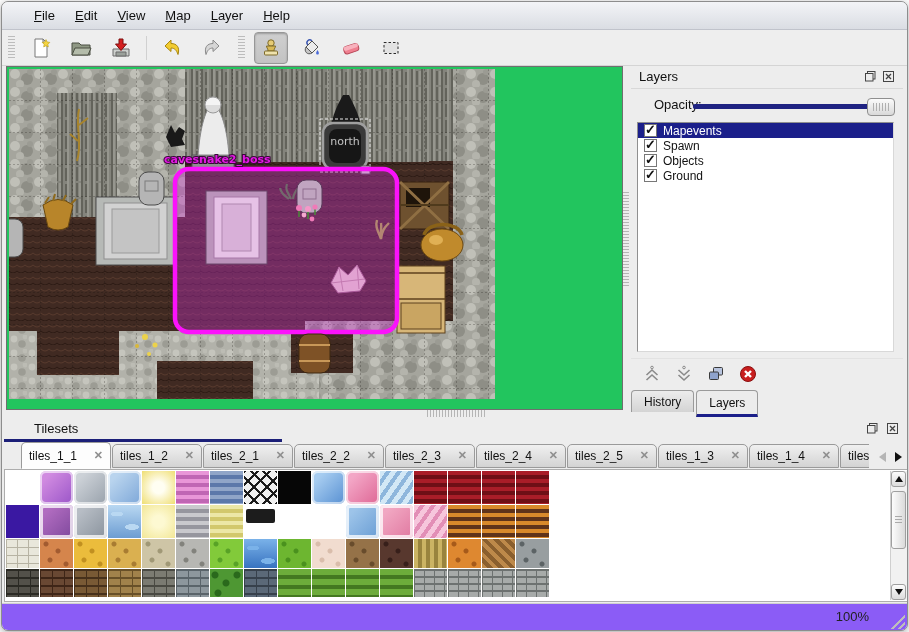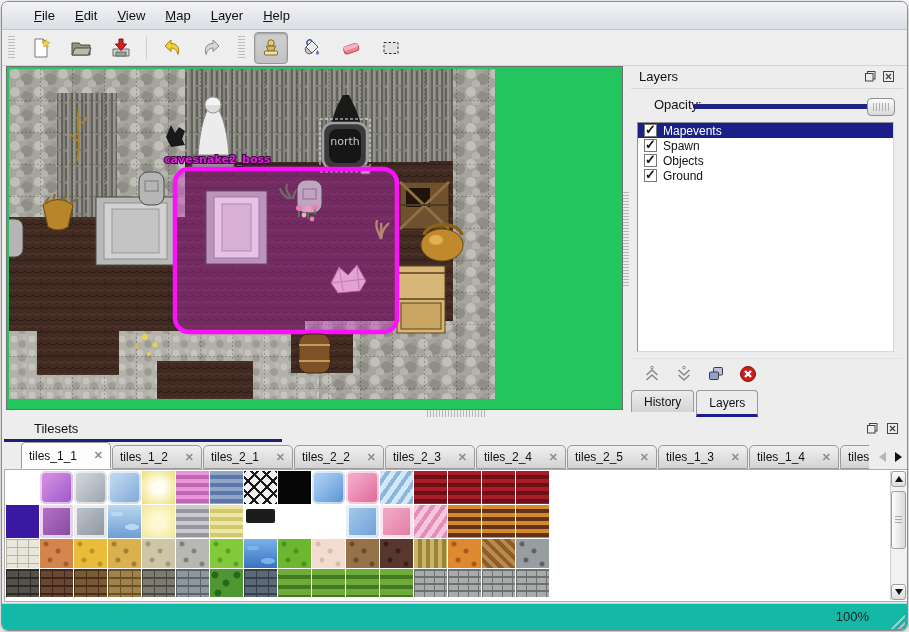--- a/index.html
+++ b/index.html
@@ -42,21 +42,21 @@
   .layer-actions{position:absolute;left:0px;top:292px;right:0;height:30px;display:flex;align-items:center;gap:10px;padding-left:10px;border-top:1px solid #e2e2e2;}
   .act-btn{width:22px;height:22px;display:flex;align-items:center;justify-content:center;}
   .dock-tabs{position:absolute;left:0;top:324px;height:24px;display:flex;align-items:flex-start;}
   .dock-tab{height:20px;padding:1px 12px 0;border:1px solid #9a9a9a;border-bottom:none;border-radius:4px 4px 0 0;
     background:linear-gradient(#ececec,#d4d4d4);font-size:12px;display:flex;align-items:center;margin-right:2px;}
   .dock-tab.active{height:22px;background:#ececec;border-bottom:3px solid #1b1f8a;padding-bottom:0;}
   
   .tilesets-dock{position:absolute;left:2px;top:416px;width:905px;height:184px;background:#ededed;font-size:13px;color:#111;}
   .tilesets-dock .dock-title{height:22px;border-bottom:none;}
   .ts-underline{position:absolute;left:0;top:21px;width:278px;height:3px;background:#1b1f78;}
-  .ts-tabs{position:absolute;left:0;top:24px;right:40px;height:27px;display:flex;overflow:hidden;align-items:flex-end;padding-left:17px;}
+  .ts-tabs{position:absolute;left:0;top:24px;right:40px;height:27px;display:flex;overflow:hidden;align-items:center;padding-left:17px;}
   .ts-tab{flex:none;width:74px;height:22px;padding:0 7px;border:1px solid #9a9a9a;border-radius:5px 5px 0 0;margin-right:1px;
     background:linear-gradient(#f0f0f0,#d3d3d3);display:flex;align-items:center;justify-content:space-between;font-size:12px;}
   .ts-tab.active{height:25px;background:#fdfdfd;border-bottom:1px solid #fdfdfd;}
   .tab-close{color:#8f8f8f;font-weight:bold;font-size:11px;}
   .tab-close::before{content:"✕";}
   .ts-scroll{position:absolute;right:3px;top:28px;display:flex;}
   .sc-btn{width:16px;height:22px;display:flex;align-items:center;justify-content:center;}
   .tri-l{width:0;height:0;border:5px solid transparent;border-right:7px solid #b5b5b5;border-left:none;}
   .tri-r{width:0;height:0;border:5px solid transparent;border-left:7px solid #111;border-right:none;}
   .palette{position:absolute;left:0;top:51px;right:0;bottom:0;background:#fff;border:1px solid #adadad;overflow:hidden;}
@@ -81,21 +81,21 @@
   .k-hedge{background-color:var(--c1);background-image:radial-gradient(circle at 5px 6px,var(--c2) 3px,transparent 4px),radial-gradient(circle at 16px 14px,var(--c2) 3px,transparent 4px),radial-gradient(circle at 27px 6px,var(--c2) 3px,transparent 4px),radial-gradient(circle at 8px 24px,var(--c2) 3px,transparent 4px);}
   .k-grassrows{background:repeating-linear-gradient(180deg,var(--c1) 0 6px,var(--c2) 6px 10px);}
   .k-herring{background:repeating-linear-gradient(45deg,var(--c1) 0 4px,var(--c2) 4px 8px);}
   .vscroll{position:absolute;right:1px;top:1px;bottom:1px;width:16px;background:#f1f1f1;border-left:1px solid #cfcfcf;}
   .vs-btn{position:absolute;left:0;width:15px;height:16px;background:linear-gradient(#fcfcfc,#dcdcdc);border:1px solid #9f9f9f;border-radius:3px;box-sizing:border-box;display:flex;align-items:center;justify-content:center;}
   .tri-u{width:0;height:0;border:4px solid transparent;border-bottom:6px solid #111;border-top:none;}
   .tri-d{width:0;height:0;border:4px solid transparent;border-top:6px solid #111;border-bottom:none;}
   .vs-thumb{position:absolute;left:0;top:20px;width:15px;height:58px;background:linear-gradient(90deg,#fcfcfc,#dadada);border:1px solid #9f9f9f;border-radius:3px;box-sizing:border-box;}
   .vs-thumb i{position:absolute;left:3px;right:3px;top:24px;height:9px;background:repeating-linear-gradient(180deg,#aaa 0 1px,transparent 1px 3px);}
   
-  .statusbar{position:absolute;left:0;right:0;top:601px;height:27px;background:#14b8a6;border-top:1px solid #cfcfcf;}
+  .statusbar{position:absolute;left:0;right:0;top:601px;height:27px;background:#8b5cf6;border-top:1px solid #cfcfcf;}
   .zoom-label{position:absolute;right:38px;top:5px;font-size:13px;color:#222;}
   .grip{position:absolute;right:2px;bottom:2px;width:18px;height:18px;
     background:repeating-linear-gradient(135deg,#bdbdbd 0 2px,transparent 2px 5px);
     clip-path:polygon(100% 0,100% 100%,0 100%);}
   svg text{font-family:"DejaVu Sans",sans-serif;}
 </style>
 </head>
 <body>
 
 <div id="frame">

